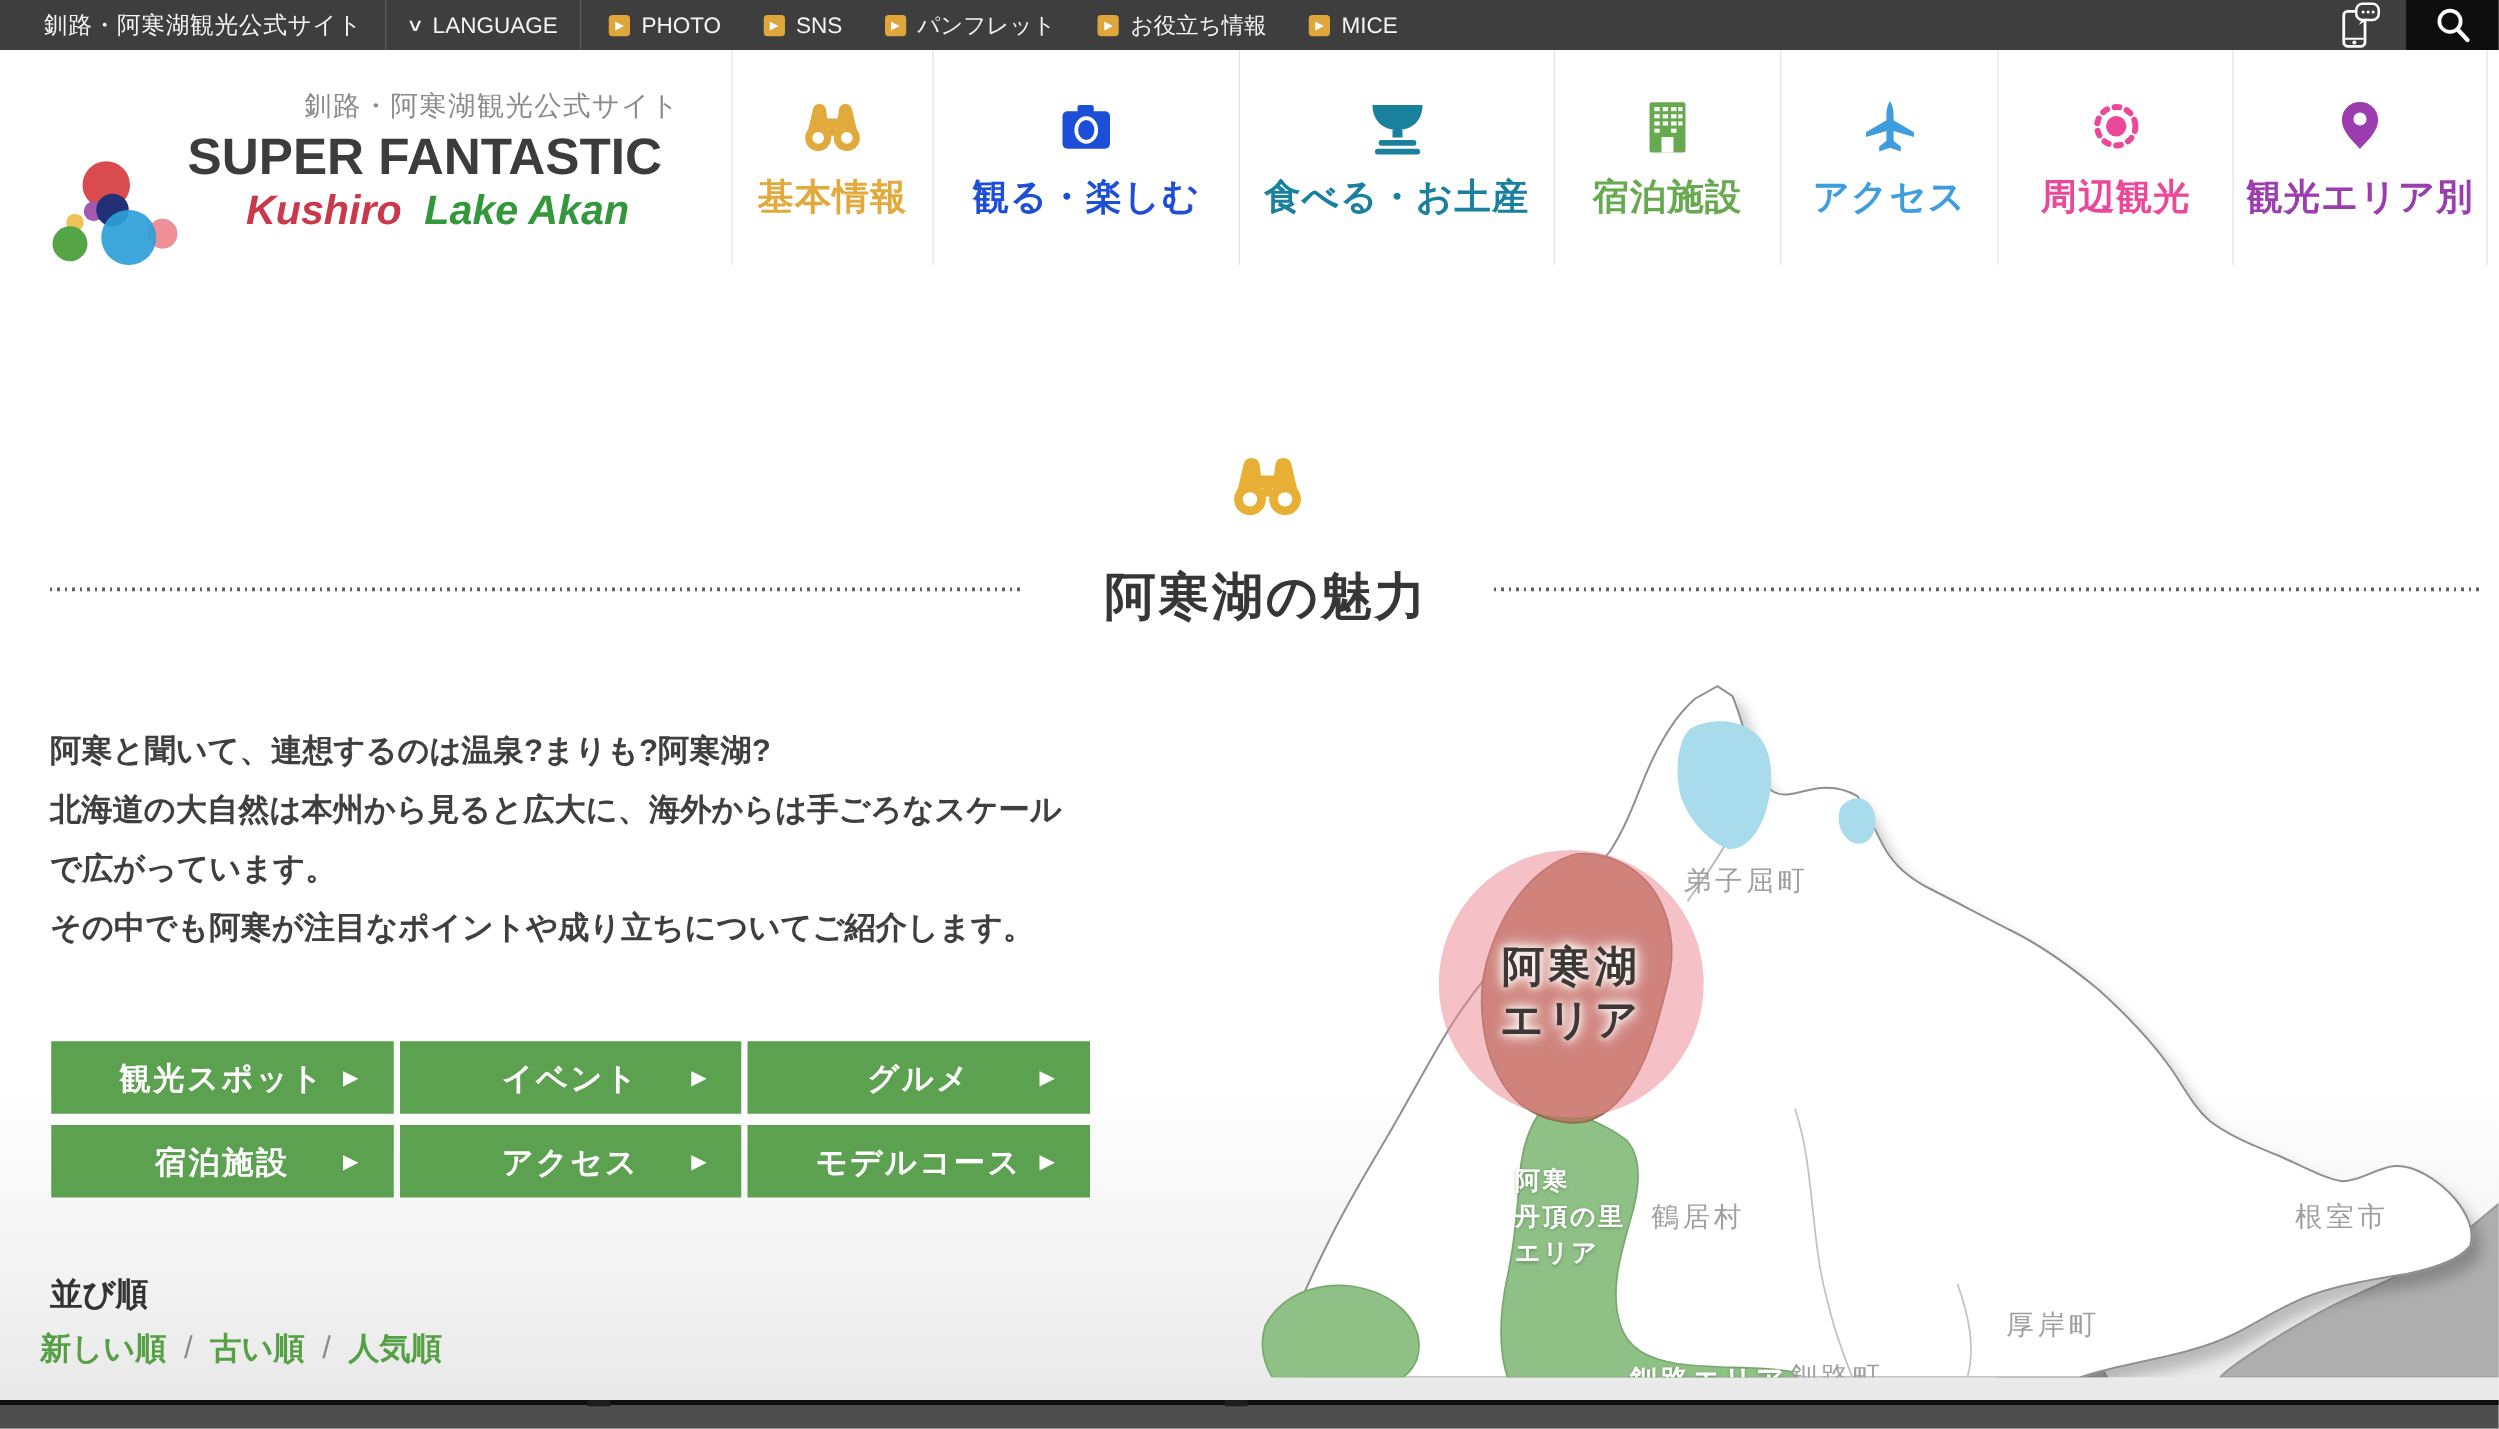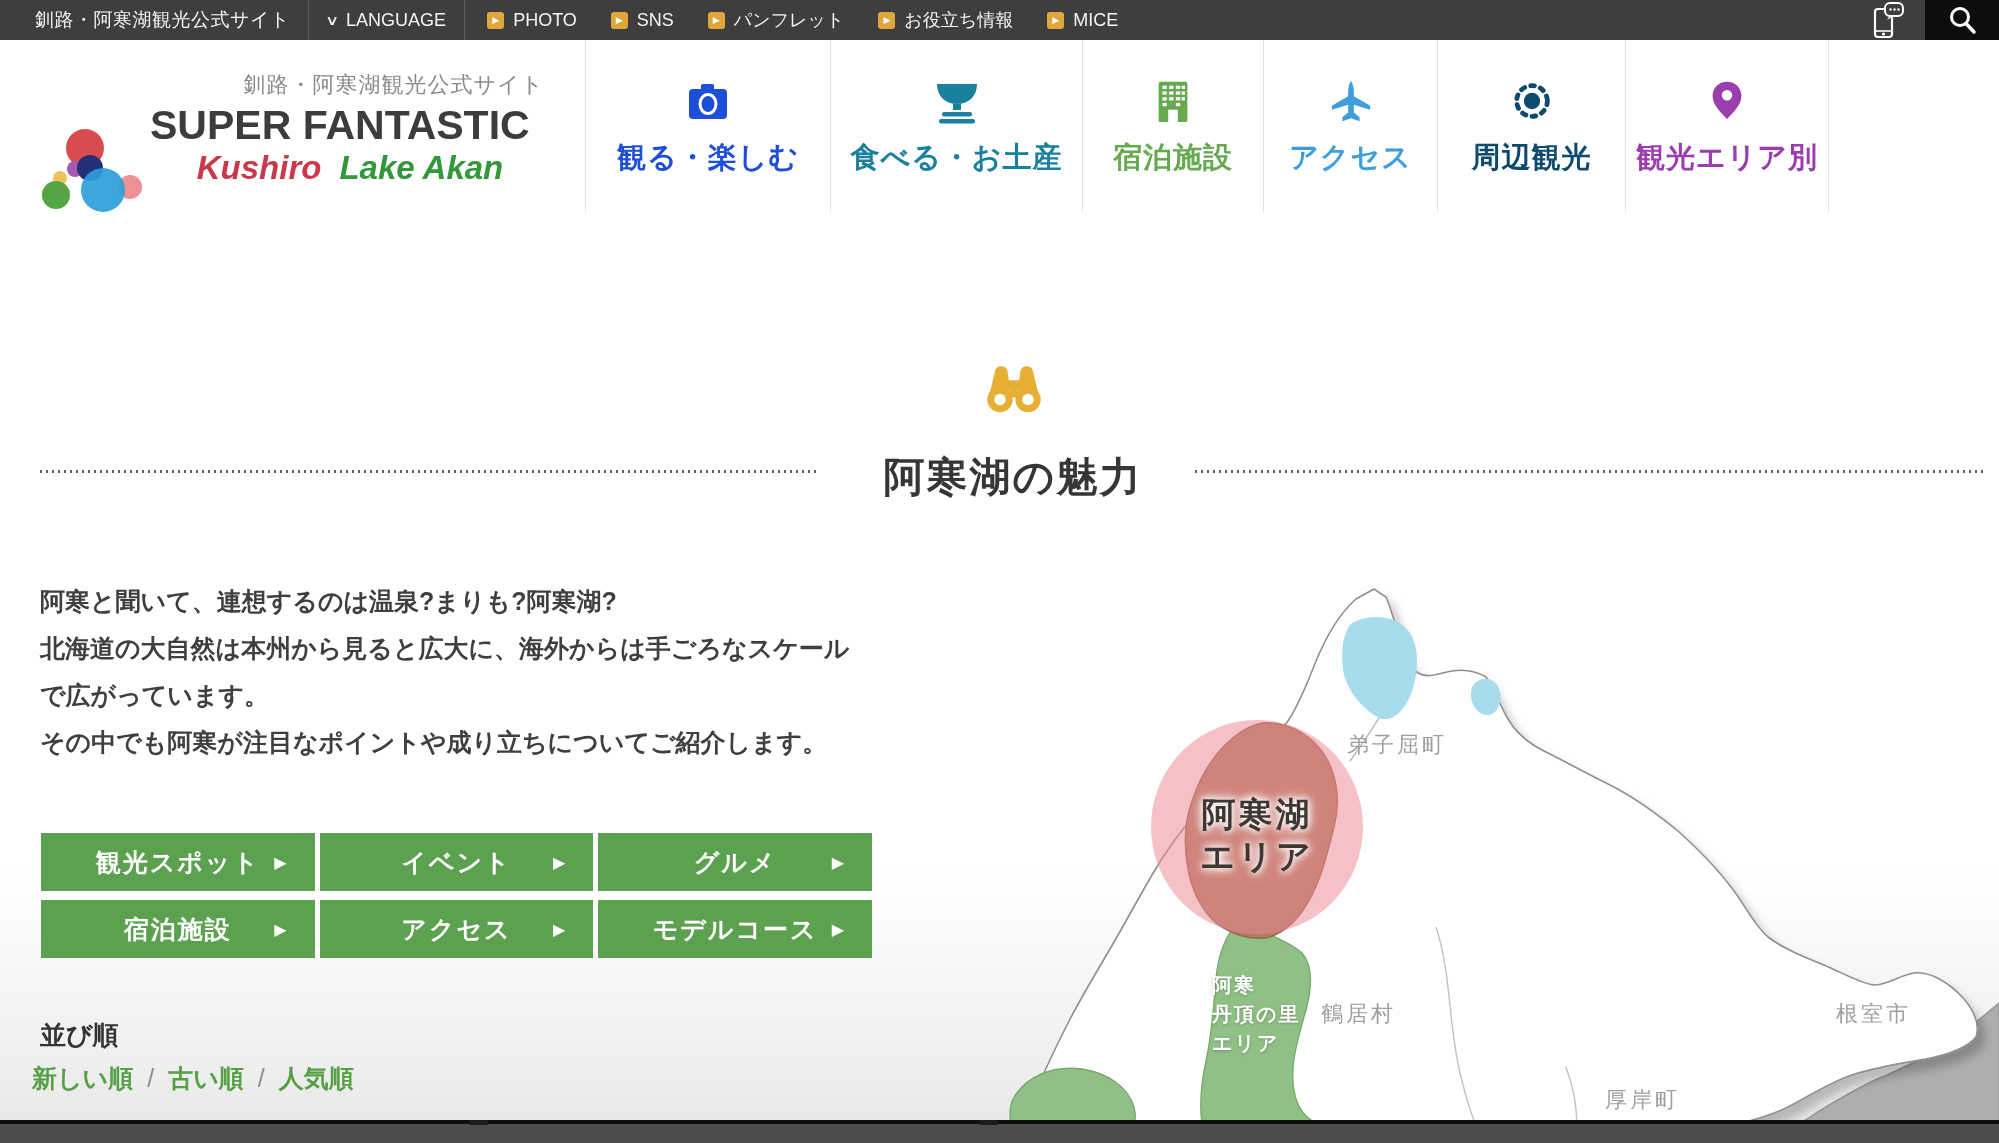--- a/index.html
+++ b/index.html
@@ -66,21 +66,21 @@
   .cta-btn{
     position:relative;background:#5ba14f;color:#fff;display:flex;align-items:center;justify-content:center;
     font-size:25px;font-weight:bold;cursor:pointer;letter-spacing:2px;
   }
   .cta-btn .arrow{position:absolute;right:26px;font-size:16px;top:50%;transform:translateY(-50%);}
   .sort-heading{position:absolute;left:40px;top:1018px;font-size:26px;font-weight:bold;color:#333;}
   .sort-links{position:absolute;left:32px;top:1062px;font-size:25px;font-weight:bold;display:flex;gap:14px;align-items:center;}
   .sort-links a{color:#55a045;text-decoration:none;cursor:pointer;}
   .sort-links .sep{color:#8d8d8d;font-weight:normal;}
   
-  .map{position:absolute;left:1000px;top:475px;width:999px;height:667px;overflow:hidden;}
+  .map{position:absolute;left:1000px;top:435px;width:999px;height:667px;overflow:hidden;}
   .map svg{position:absolute;left:0;top:0;}
   .mlabel{position:absolute;color:#9f9f9f;font-size:22px;letter-spacing:3px;white-space:nowrap;}
   .alabel{position:absolute;font-weight:bold;white-space:nowrap;}
   .lbl-akanko{left:157px;top:318px;width:200px;text-align:center;font-size:34px;color:#3d3834;line-height:42px;letter-spacing:3px;
     text-shadow:0 0 6px #fff,0 0 10px #fff,0 0 14px rgba(255,255,255,.9);}
   .lbl-tancho{left:212px;top:496px;font-size:20px;color:#fff;line-height:29px;letter-spacing:2px;text-shadow:0 1px 3px rgba(0,0,0,.25);}
   .lbl-kushiro-area{left:282px;top:654px;width:170px;text-align:center;font-size:22px;color:#fff;letter-spacing:3px;text-shadow:0 1px 3px rgba(0,0,0,.25);}
   
   .bottombar{position:absolute;left:0;top:1120px;width:1999px;height:23px;background:#4d4d4d;border-top:4px solid #0f0f0f;box-sizing:border-box;}
   .bb-notch{position:absolute;top:1120px;width:18px;height:5px;background:#1d1d1d;}
@@ -152,20 +152,35 @@
     </div>
     <div class="logo-text">
       <div class="logo-tagline">釧路・阿寒湖観光公式サイト</div>
       <div class="logo-main">SUPER FANTASTIC</div>
       <div class="logo-sub">
         <span class="red">Kushiro</span><span class="grn">Lake Akan</span>
       </div>
     </div>
   </div>
   <div class="nav">
+    <div class="tab t1" style="color: rgb(226, 169, 60);">
+      <div class="ticon">
+        <svg width="50" height="46" viewBox="0 0 48 44" fill="currentColor">
+          <path d="M5 26 L9 9 Q10 5 14 5 Q18 5 19 9 L21 24 Z"></path>
+          <path d="M43 26 L39 9 Q38 5 34 5 Q30 5 29 9 L27 24 Z"></path>
+          <rect x="18" y="16" width="12" height="8" rx="2"></rect>
+          <circle cx="13" cy="31" r="10"></circle>
+            <circle cx="35" cy="31" r="10"></circle>
+          <circle cx="13" cy="31" r="4.5" fill="#fff"></circle>
+            <circle cx="35" cy="31" r="4.5" fill="#fff"></circle>
+          <circle cx="24" cy="26" r="3.4"></circle>
+        </svg>
+      </div>
+      <div class="tlabel">基本情報</div>
+    </div>
     <div class="tab t2" style="color: #1d4ed8;">
       <div class="ticon">
         <svg width="48" height="44" viewBox="0 0 48 44" fill="currentColor">
           <rect x="17" y="4" width="13" height="8" rx="2"></rect>
           <rect x="5" y="9" width="38" height="30" rx="4"></rect>
           <ellipse cx="24" cy="24" rx="8" ry="9.5" fill="none" stroke="#fff" stroke-width="3"></ellipse>
         </svg>
       </div>
       <div class="tlabel">観る・楽しむ</div>
     </div>
@@ -206,21 +221,21 @@
       <div class="tlabel">宿泊施設</div>
     </div>
     <div class="tab t5" style="color: rgb(62, 157, 220);">
       <div class="ticon">
         <svg width="46" height="46" viewBox="0 0 48 48" fill="currentColor">
           <path d="M24 3 C26 6 27 10 27 15 L27 19 L44 29 L44 33 L27 28 L27 36 L33 41 L33 45 L24 42 L15 45 L15 41 L21 36 L21 28 L4 33 L4 29 L21 19 L21 15 C21 10 22 6 24 3 Z"></path>
         </svg>
       </div>
       <div class="tlabel">アクセス</div>
     </div>
-    <div class="tab t6" style="color: #0c4a6e;">
+    <div class="tab t6" style="color: #ec4899;">
       <div class="ticon">
         <svg width="46" height="46" viewBox="0 0 48 48">
           <circle cx="24" cy="24" r="8.5" fill="currentColor"></circle>
           <circle cx="24" cy="24" r="16" fill="none" stroke="currentColor" stroke-width="5" stroke-dasharray="4 6.5" stroke-linecap="round"></circle>
         </svg>
       </div>
       <div class="tlabel">周辺観光</div>
     </div>
     <div class="tab t7" style="color: rgb(155, 61, 174);">
       <div class="ticon">

